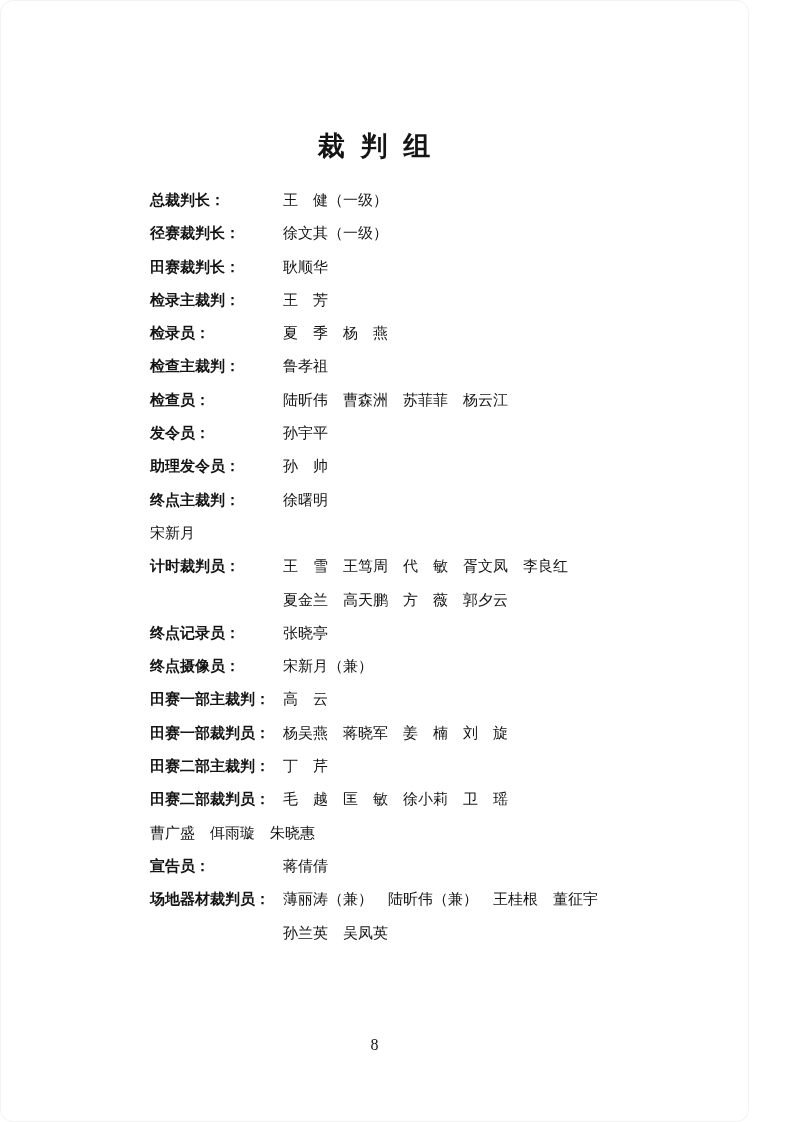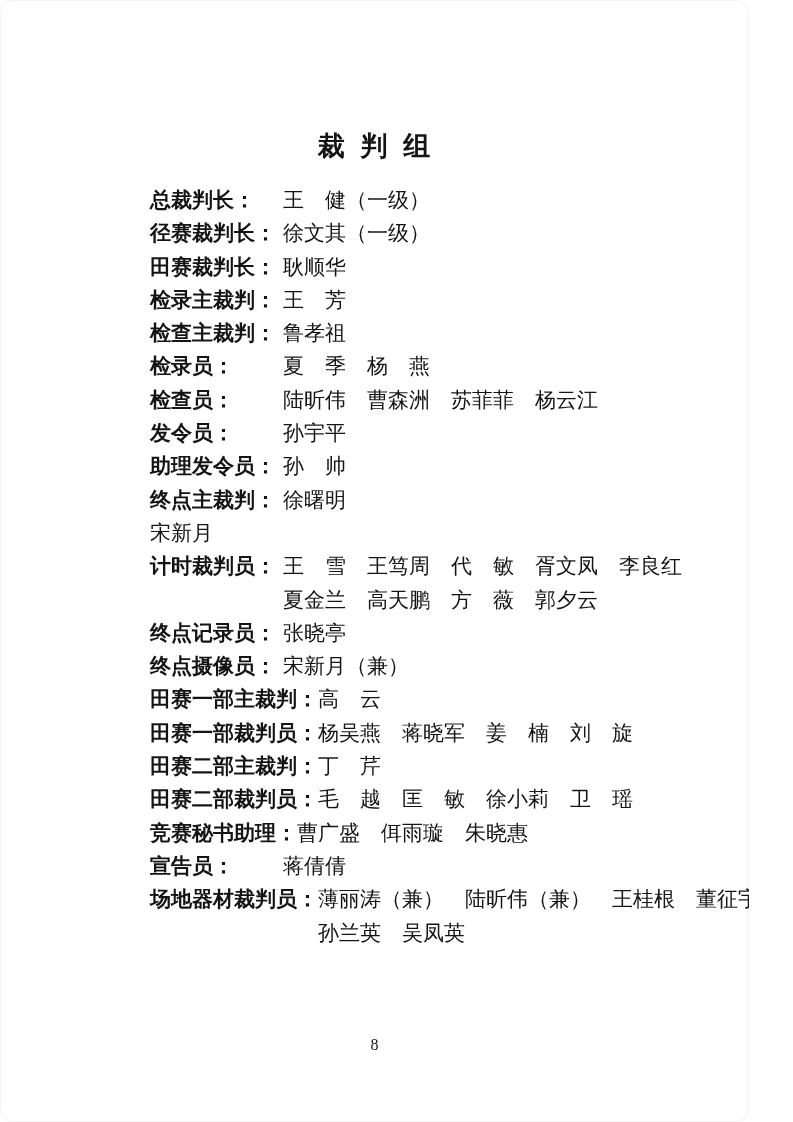--- a/index.html
+++ b/index.html
@@ -32,21 +32,21 @@
   }
   .roster {
     position: absolute;
     left: 150px;
     top: 184px;
     width: 580px;
   }
   .row {
     display: flex;
     align-items: flex-start;
-    font-size: 21px;
+    font-size: 15px;
     line-height: 33.3px;
   }
   .row-label {
     font-weight: bold;
     min-width: 133px;
     white-space: nowrap;
     flex-shrink: 0;
   }
   .row-values {
     min-width: 0;
@@ -89,29 +89,29 @@
           <div class="value-line">耿顺华</div>
         </div>
       </div>
       <div class="row">
         <span class="row-label">检录主裁判：</span>
         <div class="row-values">
           <div class="value-line">王　芳</div>
         </div>
       </div>
       <div class="row">
+        <span class="row-label">检录员：</span>
+        <div class="row-values">
+          <div class="value-line">夏　季　杨　燕</div>
+        </div>
+      </div>
+      <div class="row">
         <span class="row-label">检查主裁判：</span>
         <div class="row-values">
           <div class="value-line">鲁孝祖</div>
-        </div>
-      </div>
-      <div class="row">
-        <span class="row-label">检录员：</span>
-        <div class="row-values">
-          <div class="value-line">夏　季　杨　燕</div>
         </div>
       </div>
       <div class="row">
         <span class="row-label">检查员：</span>
         <div class="row-values">
           <div class="value-line">陆昕伟　曹森洲　苏菲菲　杨云江</div>
         </div>
       </div>
       <div class="row">
         <span class="row-label">发令员：</span>
@@ -173,21 +173,20 @@
           <div class="value-line">丁　芹</div>
         </div>
       </div>
       <div class="row">
         <span class="row-label">田赛二部裁判员：</span>
         <div class="row-values">
           <div class="value-line">毛　越　匡　敏　徐小莉　卫　瑶</div>
         </div>
       </div>
       <div class="row">
-        <span class="row-label">竞赛秘书助理：</span>
         <div class="row-values">
           <div class="value-line">曹广盛　佴雨璇　朱晓惠</div>
         </div>
       </div>
       <div class="row">
         <span class="row-label">宣告员：</span>
         <div class="row-values">
           <div class="value-line">蒋倩倩</div>
         </div>
       </div>

